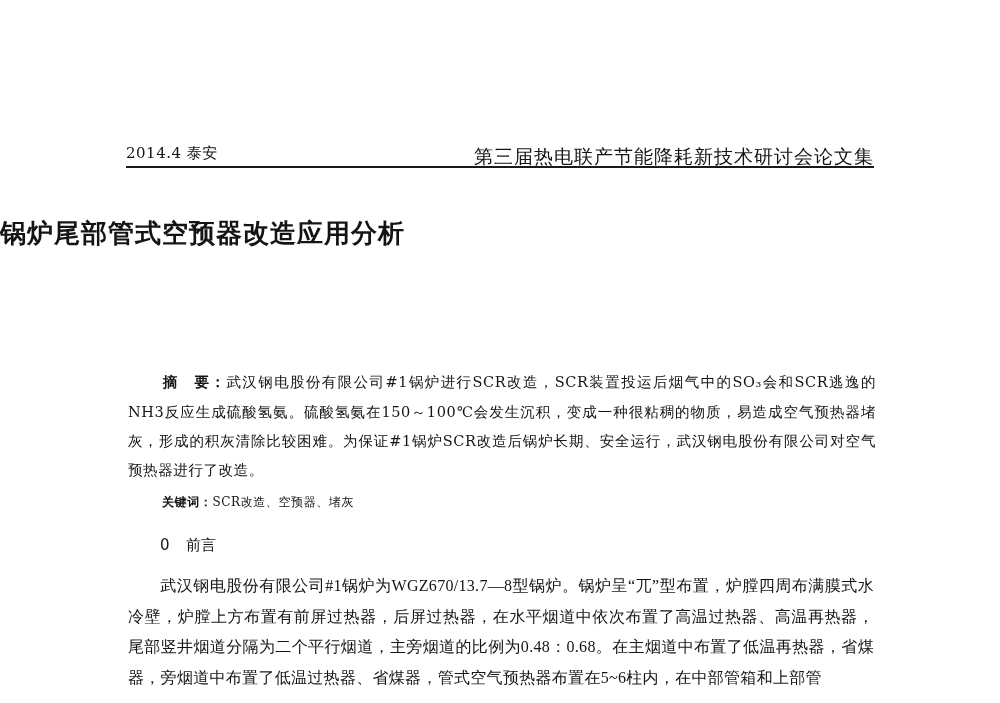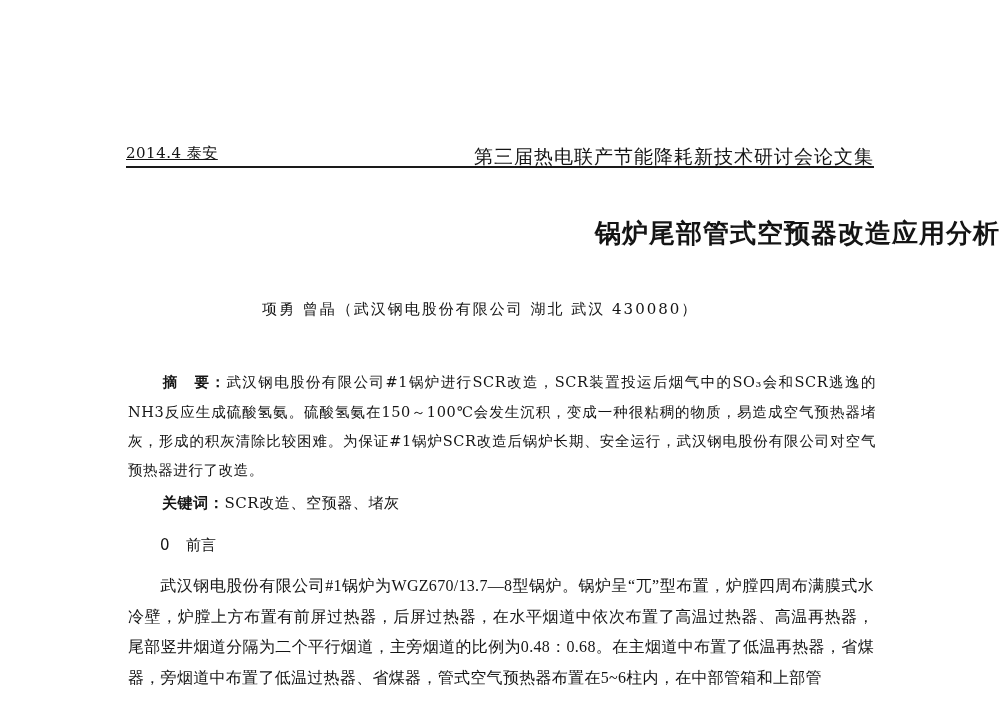--- a/index.html
+++ b/index.html
@@ -8,43 +8,43 @@
     background: #ffffff; color: #141414;
     font-family: "DejaVu Serif", "Liberation Serif", serif;
     position: relative;
   }
   .page { position: absolute; left: 0; top: 0; width: 1000px; height: 703px; }
   .header {
     position: absolute; left: 126px; top: 140px; width: 748px; height: 26px;
     border-bottom: 2px solid #1a1a1a;
   }
   .header-left {
-    position: absolute; left: 0; top: 4px; font-size: 15px; letter-spacing: 0.5px; text-decoration: underline;
+    position: absolute; left: 0; top: 4px; font-size: 15px; letter-spacing: 0.5px;
   }
   .header-right {
     position: absolute; right: 0; top: 4px; font-size: 19px; letter-spacing: 1px;
   }
   .title {
-    position: absolute; left: 0; width: 1000px; top: 216px; text-align: right;
+    position: absolute; left: 0; width: 1000px; top: 216px; text-align: left;
     font-family: Liberation Serif, serif;
     font-size: 26px; font-weight: bold; letter-spacing: 1px;
   }
   .authors {
     position: absolute; left: 262px; top: 300px; font-size: 15px; letter-spacing: 2px;
     white-space: nowrap;
   }
   .abstract {
     position: absolute; left: 128px; top: 368px; width: 748px;
     font-size: 14.5px; line-height: 29px; letter-spacing: 0.6px;
     text-align: justify;
   }
   .abstract .indent { display: inline-block; width: 34px; }
   .label-bold { font-weight: bold; font-family: Liberation Mono, monospace; }
   .keywords {
-    position: absolute; left: 162px; top: 494px; font-size: 15px; letter-spacing: 0.6px;
+    position: absolute; left: 162px; top: 494px; font-size: 12px; letter-spacing: 0.6px;
   }
   .section-heading {
     position: absolute; left: 160px; top: 536px;
     font-family: "DejaVu Sans", "Liberation Sans", sans-serif; font-size: 15px;
   }
   .section-heading .num { display: inline-block; width: 26px; }
   .body-text {
     position: absolute; left: 128px; top: 571px; width: 746px;
     font-size: 16px; line-height: 30.5px; letter-spacing: 0.3px;
     font-family: "Liberation Serif", "DejaVu Serif", serif;
@@ -57,21 +57,20 @@
 
 <div class="page">
 
   <div class="header">
     <span class="header-left">2014.4 泰安</span>
     <span class="header-right">第三届热电联产节能降耗新技术研讨会论文集</span>
   </div>
 
   <div class="title">锅炉尾部管式空预器改造应用分析</div>
 
-  <div class="authors">项勇  曾晶（武汉钢电股份有限公司  湖北  武汉  430080）</div>
 
   <div class="abstract">
     <span class="indent"></span><span class="label-bold">摘　要：</span><span>武汉钢电股份有限公司#1锅炉进行SCR改造，SCR装置投运后烟气中的SO₃会和SCR逃逸的NH3反应生成硫酸氢氨。硫酸氢氨在150～100℃会发生沉积，变成一种很粘稠的物质，易造成空气预热器堵灰，形成的积灰清除比较困难。为保证#1锅炉SCR改造后锅炉长期、安全运行，武汉钢电股份有限公司对空气预热器进行了改造。</span>
   </div>
 
   <div class="keywords">
     <span class="label-bold">关键词：</span><span>SCR改造、空预器、堵灰</span>
   </div>
 
   <div class="section-heading">

